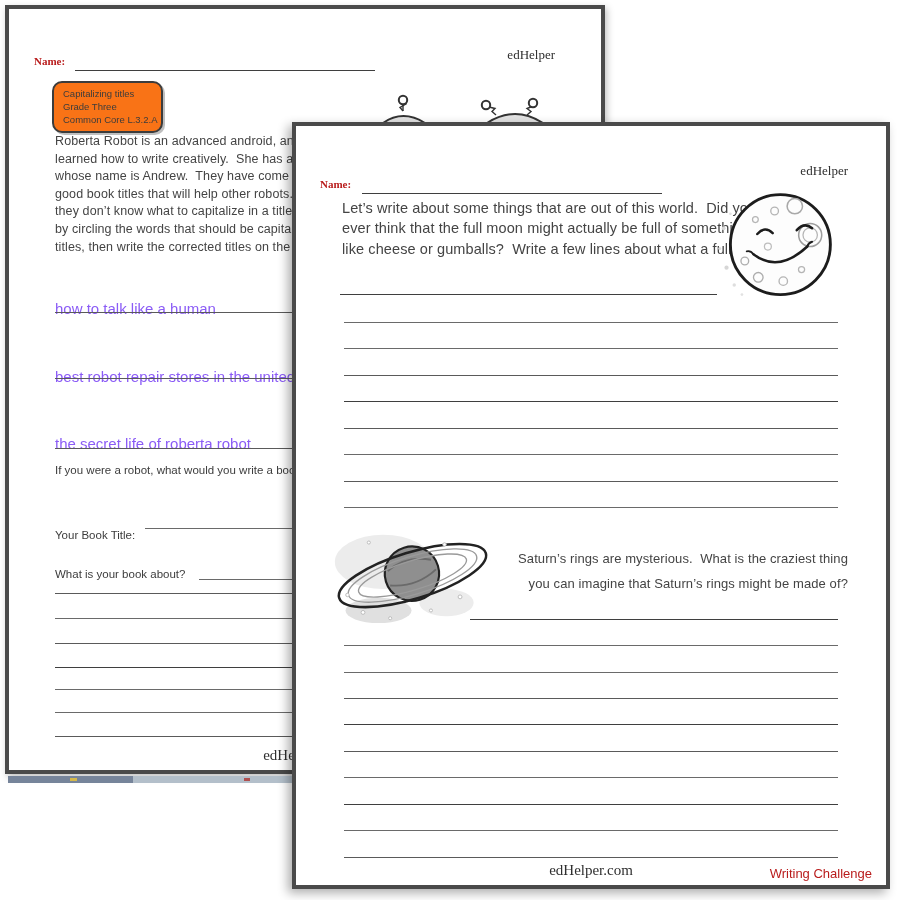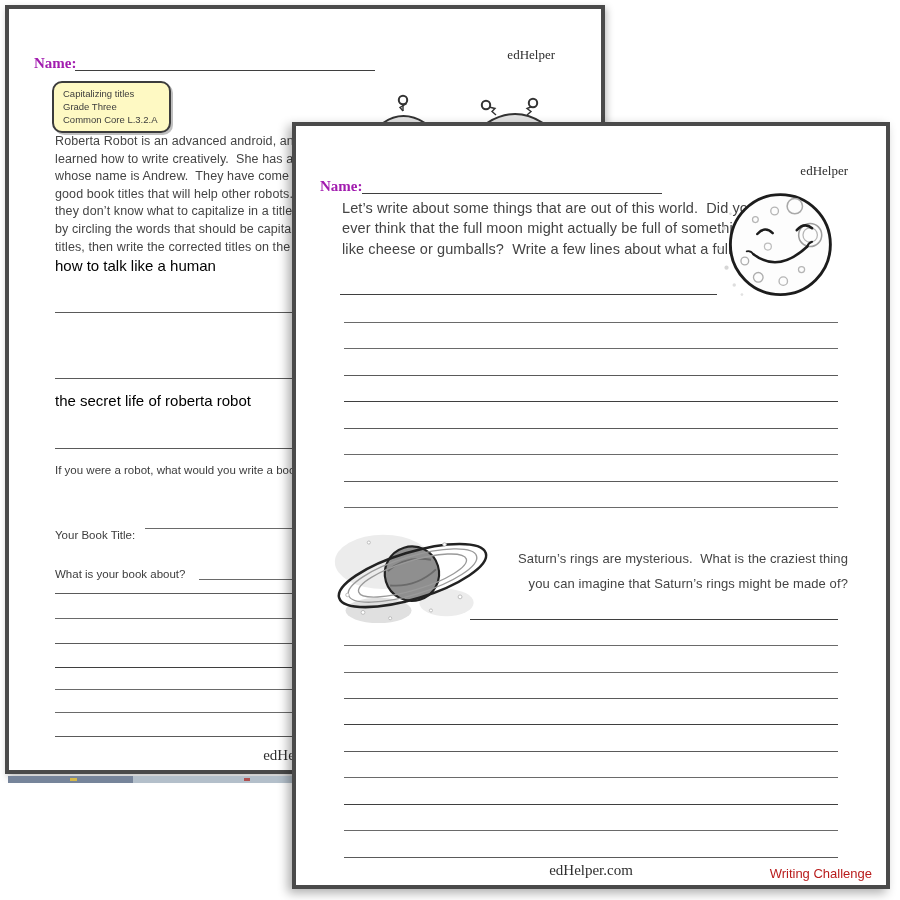--- a/index.html
+++ b/index.html
@@ -8,38 +8,38 @@
     background:#ffffff; overflow:hidden;
     font-family:"Liberation Sans", sans-serif;
   }
   .page {
     position:absolute; background:#ffffff;
     border:4px solid #4a4a4a; box-sizing:border-box;
   }
   #back-page  { left:5px;  top:5px;   width:600px; height:769px; box-shadow:2px 3px 7px rgba(0,0,0,.25); }
   #front-page { left:292px; top:122px; width:598px; height:767px; box-shadow:-4px 4px 10px rgba(0,0,0,.32); }
   .brand { position:absolute; font-family:"Liberation Serif", serif; font-size:13px; color:#2e2e2e; }
-  .name-label { position:absolute; font-family:"Liberation Serif", serif; font-weight:bold; font-size:15px; color:#a21caf; }
+  .name-label { position:absolute; font-family:"Liberation Serif", serif; font-weight:bold; font-size:11px; color:#b91c1c; }
   .rule { position:absolute; height:0; border-top:1.6px solid #5a5a5a; }
   .rule.thin { border-top-width:1.3px; border-top-color:#6a6a6a; }
   .rule.dark { border-top-color:#3f3f3f; }
 
   .ws-text { color:#444; letter-spacing:.1px; }
   .nowrap { white-space:pre; }
 
   
   .tag-box {
     position:absolute; left:43px; top:72px;
     border:2px solid #3c3c3c; border-radius:10px;
-    padding:4px 11px 5px 9px; background:#fef9c3;
+    padding:4px 3px 5px 9px; background:#f97316;
     box-shadow:2px 2px 0 rgba(0,0,0,.25);
   }
   .tag-box div { font-size:9.5px; line-height:13px; color:#3c3c3c; white-space:pre; }
   .intro { position:absolute; left:46px; top:124px; font-size:12.5px; line-height:17.6px; }
-  .book-title-item { position:absolute; left:46px; font-size:15px; color:#000000; white-space:pre; }
+  .book-title-item { position:absolute; left:46px; font-size:15px; color:#8b5cf6; white-space:pre;margin-top:43px; }
   .small-prompt { position:absolute; left:46px; font-size:11.5px; line-height:15.5px; color:#3c3c3c; }
   .field-label { position:absolute; left:46px; font-size:11.5px; color:#3c3c3c; white-space:pre; }
 
   
   .moon-paragraph { position:absolute; left:46px; top:72px; font-size:14.5px; line-height:20.4px; }
   .saturn-paragraph { position:absolute; left:208px; top:421px; width:344px; text-align:right; font-size:13px; line-height:24.5px; }
   .footer-center { position:absolute; left:0; width:100%; text-align:center; font-family:"Liberation Serif", serif; font-size:15px; color:#2e2e2e; }
   .footer-tag { position:absolute; right:14px; top:740px; font-size:13px; color:#b91c1c; }
 
   .illu { position:absolute; }
@@ -84,20 +84,21 @@
     <path d="M 112 45 Q 140 27 168 45 Z" fill="#e2e2e2" stroke="#333" stroke-width="2"></path>
     <polyline points="121,37 117,33.5 120,30.5 114,29" fill="none" stroke="#333" stroke-width="1.4"></polyline>
     <circle cx="111" cy="27" r="4.2" fill="#fff" stroke="#333" stroke-width="2"></circle>
     <polyline points="152,37 156,33.5 152,30.5 157,28.5" fill="none" stroke="#333" stroke-width="1.4"></polyline>
     <circle cx="158" cy="25" r="4.2" fill="#fff" stroke="#333" stroke-width="2"></circle>
   </svg>
 
   <div class="book-title-item" style="top:248px;">how to talk like a human</div>
   <div class="rule" style="left:46px; top:303px; width:492px;"></div>
 
+  <div class="book-title-item" style="top:316px;">best robot repair stores in the united</div>
   <div class="rule" style="left:46px; top:369px; width:492px;"></div>
 
   <div class="book-title-item" style="top:383px;">the secret life of roberta robot</div>
   <div class="rule" style="left:46px; top:439px; width:492px;"></div>
 
   <div class="small-prompt" style="top:454px;">
     <div class="nowrap">If you were a robot, what would you write a book ab</div>
   </div>
 
   <span class="field-label" style="top:508px;margin-top:12px;">Your Book Title:</span>

